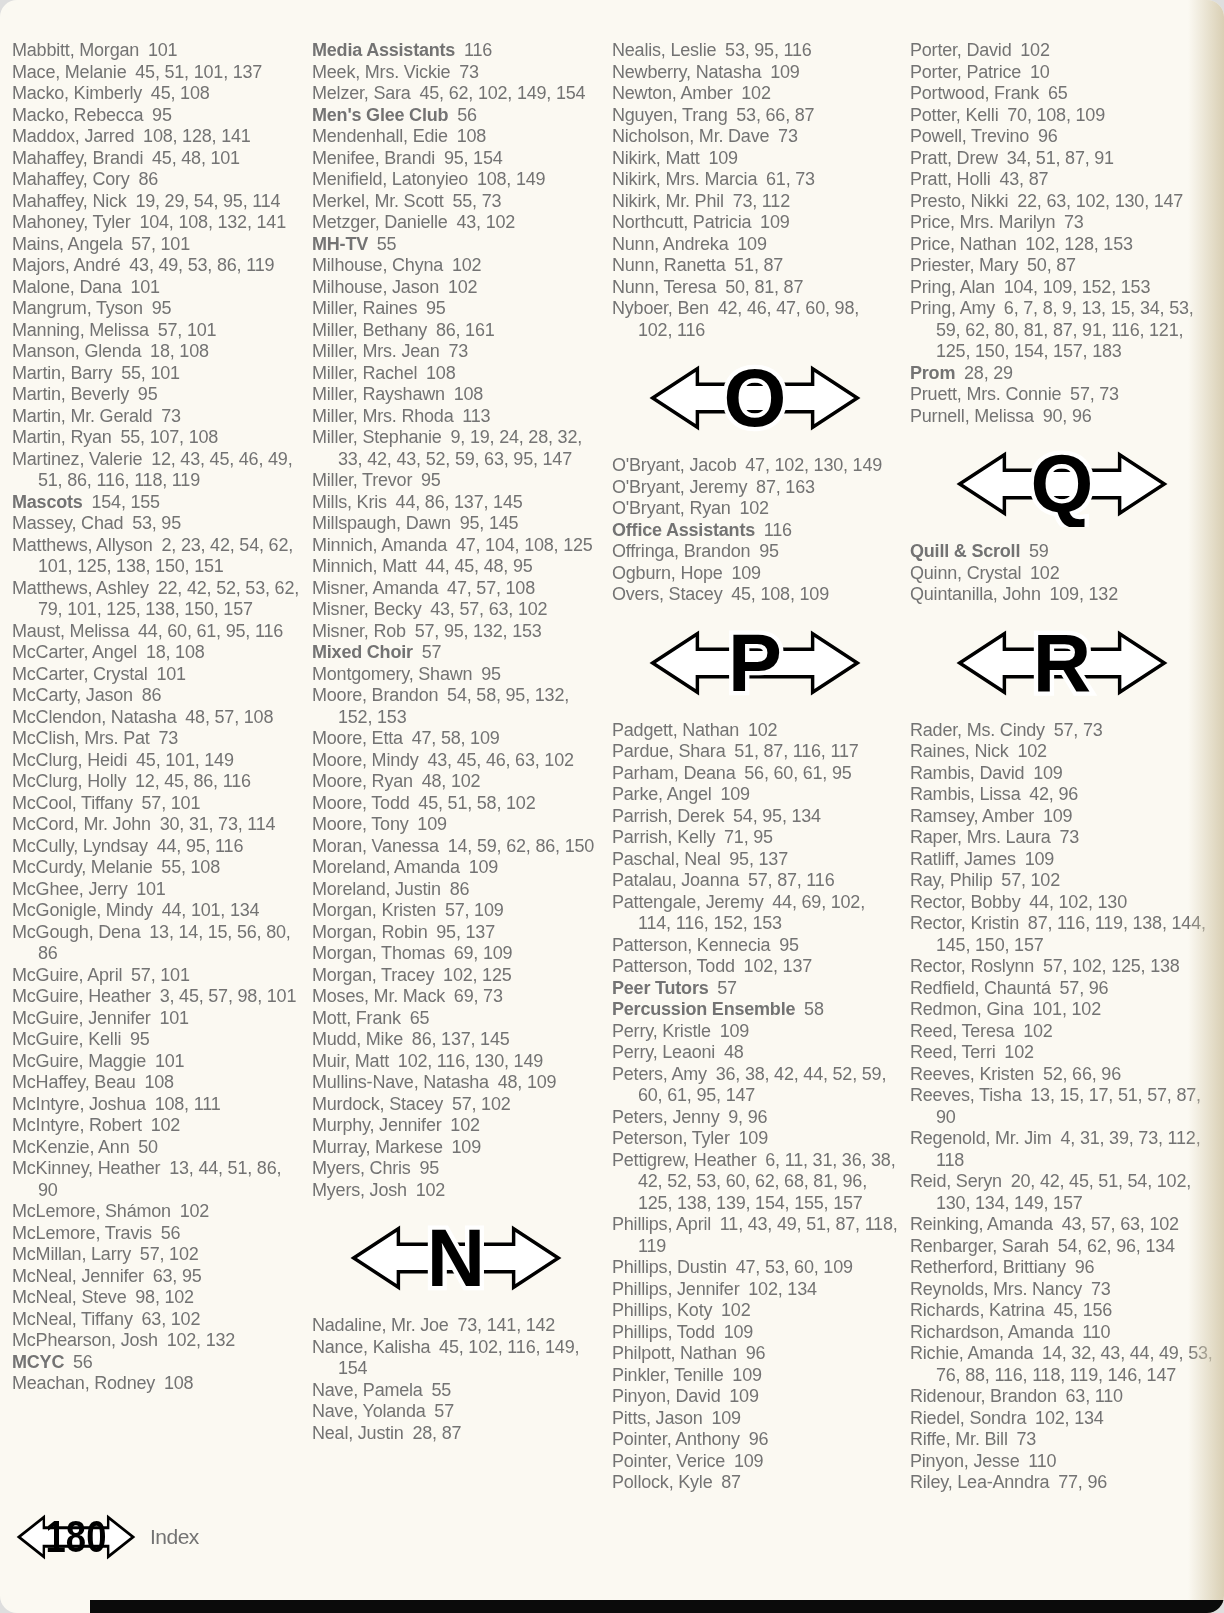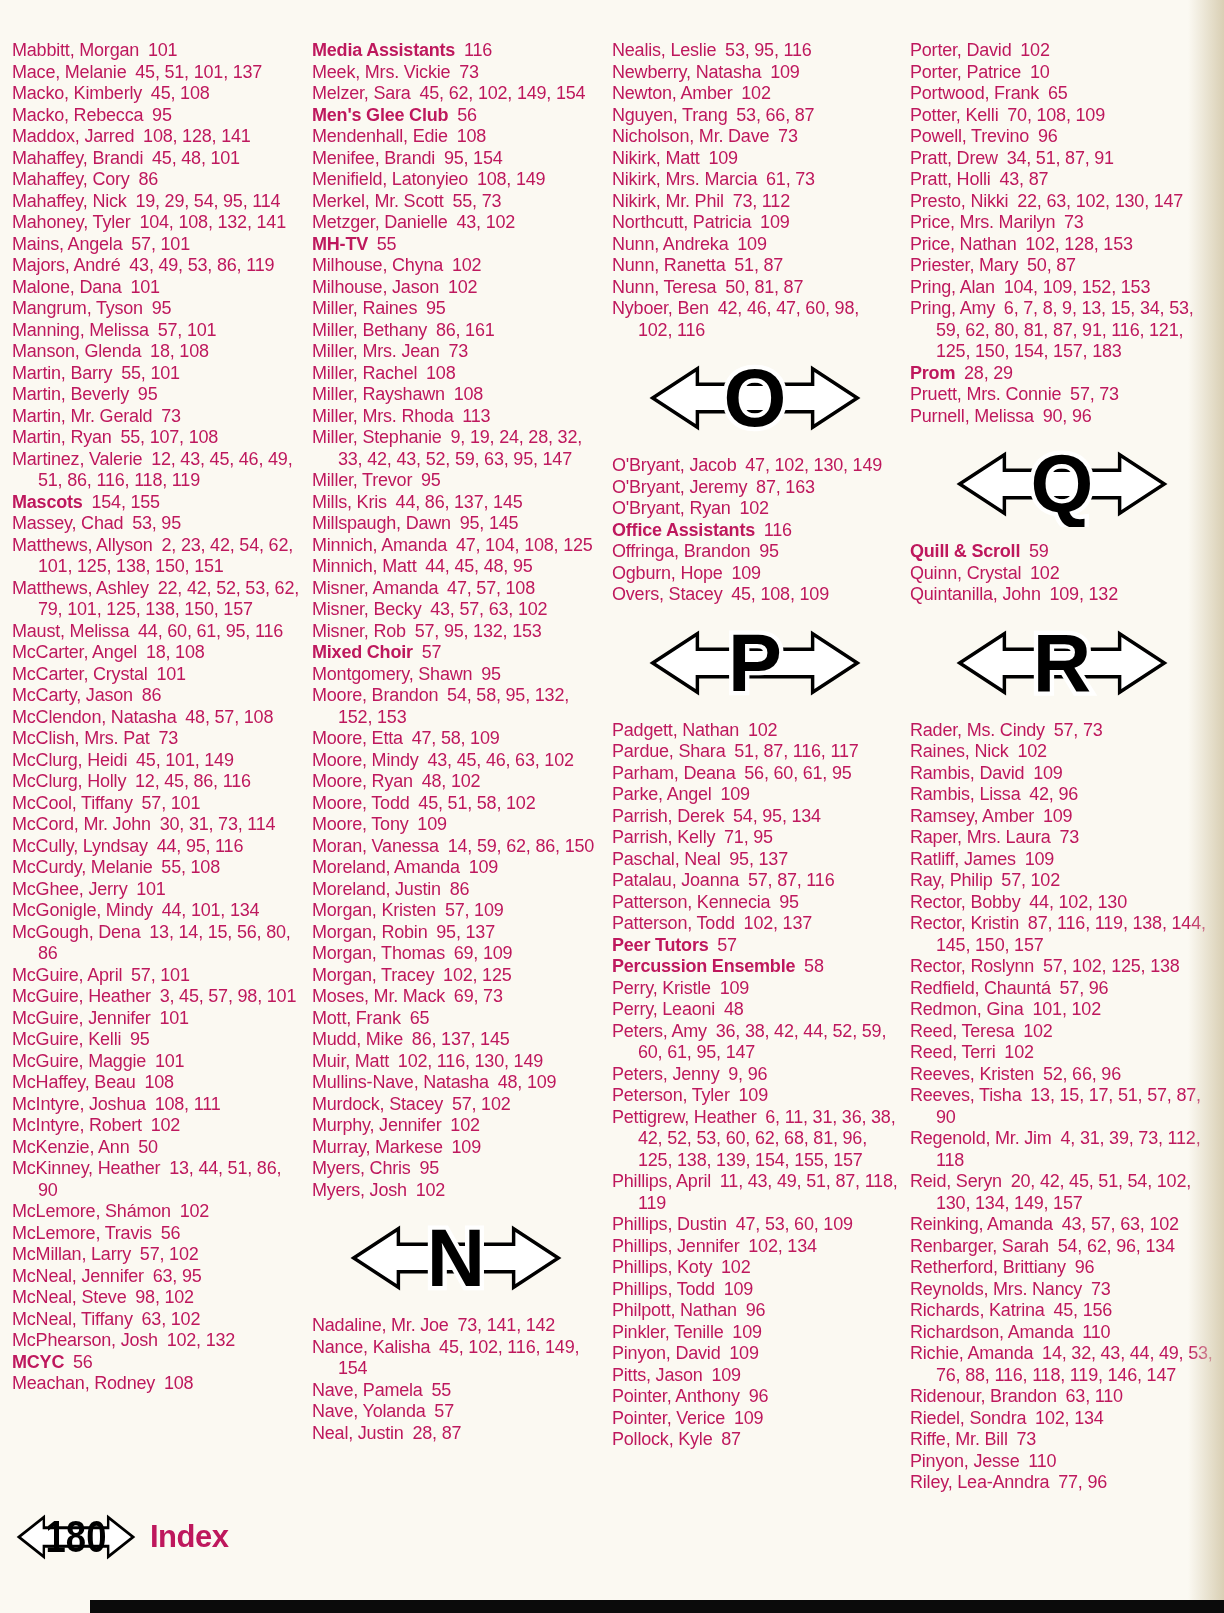--- a/index.html
+++ b/index.html
@@ -1,19 +1,19 @@
 <!DOCTYPE html>
 <html><head>
 <meta charset="utf-8">
 <style>
   html,body { margin:0; padding:0; background:#dedede; }
   .page {
     position:relative; width:1224px; height:1613px;
     background:#fbf9f2; overflow:hidden;
-    font-family:"Liberation Sans", sans-serif; color:#be185d;
+    font-family:"Liberation Sans", sans-serif; color:#737373;border-radius:17px;
   }
   .edge-right {
     position:absolute; top:0; right:0; width:36px; height:100%;
     background:linear-gradient(to right, rgba(216,207,182,0), #d9cfb4);
   }
   .columns {
     position:absolute; top:40px; left:12px;
     display:flex; gap:12px; align-items:flex-start;
   }
   .col  { display:block; }
@@ -32,21 +32,21 @@
   }
   .footer {
     position:absolute; left:16px; top:1508px;
     display:flex; align-items:center; gap:14px;
   }
   .footer-arrow { width:120px; height:58px; }
   .footer-num {
     font-family:"Liberation Sans", sans-serif; font-weight:bold; font-size:76px;
     fill:#000;
   }
-  .footer-label { font-size:31px; font-weight:bold; letter-spacing:-0.5px; }
+  .footer-label { font-size:21px; font-weight:normal; letter-spacing:-0.5px; }
   .bottom-bar {
     position:absolute; left:90px; right:0; bottom:0; height:13px; background:#0b0b0b;
   }
 </style>
 </head>
 <body>
 
 <div class="page">
   <div class="columns">
     <div class="col col0">
@@ -202,20 +202,21 @@
             <text x="125" y="83" text-anchor="middle" class="marker-letter">P</text>
           </svg></div>
         <div class="entry"><span class="nm">Padgett, Nathan</span> <span class="pg">102</span></div>
         <div class="entry"><span class="nm">Pardue, Shara</span> <span class="pg">51, 87, 116, 117</span></div>
         <div class="entry"><span class="nm">Parham, Deana</span> <span class="pg">56, 60, 61, 95</span></div>
         <div class="entry"><span class="nm">Parke, Angel</span> <span class="pg">109</span></div>
         <div class="entry"><span class="nm">Parrish, Derek</span> <span class="pg">54, 95, 134</span></div>
         <div class="entry"><span class="nm">Parrish, Kelly</span> <span class="pg">71, 95</span></div>
         <div class="entry"><span class="nm">Paschal, Neal</span> <span class="pg">95, 137</span></div>
         <div class="entry"><span class="nm">Patalau, Joanna</span> <span class="pg">57, 87, 116</span></div>
+        <div class="entry"><span class="nm">Pattengale, Jeremy</span> <span class="pg">44, 69, 102, 114, 116, 152, 153</span></div>
         <div class="entry"><span class="nm">Patterson, Kennecia</span> <span class="pg">95</span></div>
         <div class="entry"><span class="nm">Patterson, Todd</span> <span class="pg">102, 137</span></div>
         <div class="entry"><span class="nm bold">Peer Tutors</span> <span class="pg">57</span></div>
         <div class="entry"><span class="nm bold">Percussion Ensemble</span> <span class="pg">58</span></div>
         <div class="entry"><span class="nm">Perry, Kristle</span> <span class="pg">109</span></div>
         <div class="entry"><span class="nm">Perry, Leaoni</span> <span class="pg">48</span></div>
         <div class="entry"><span class="nm">Peters, Amy</span> <span class="pg">36, 38, 42, 44, 52, 59, 60, 61, 95, 147</span></div>
         <div class="entry"><span class="nm">Peters, Jenny</span> <span class="pg">9, 96</span></div>
         <div class="entry"><span class="nm">Peterson, Tyler</span> <span class="pg">109</span></div>
         <div class="entry"><span class="nm">Pettigrew, Heather</span> <span class="pg">6, 11, 31, 36, 38, 42, 52, 53, 60, 62, 68, 81, 96, 125, 138, 139, 154, 155, 157</span></div>

